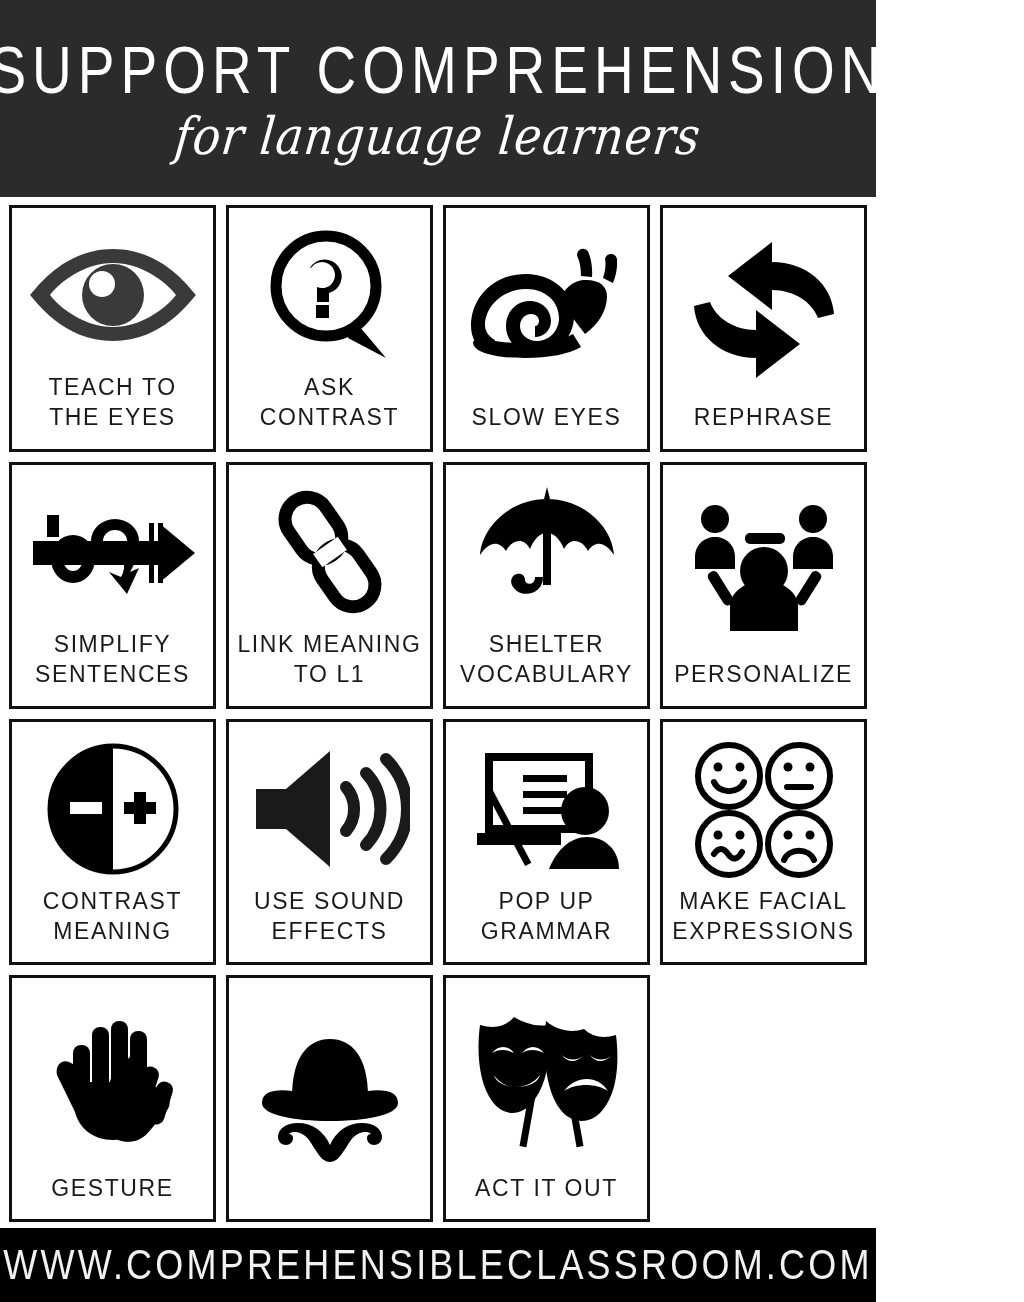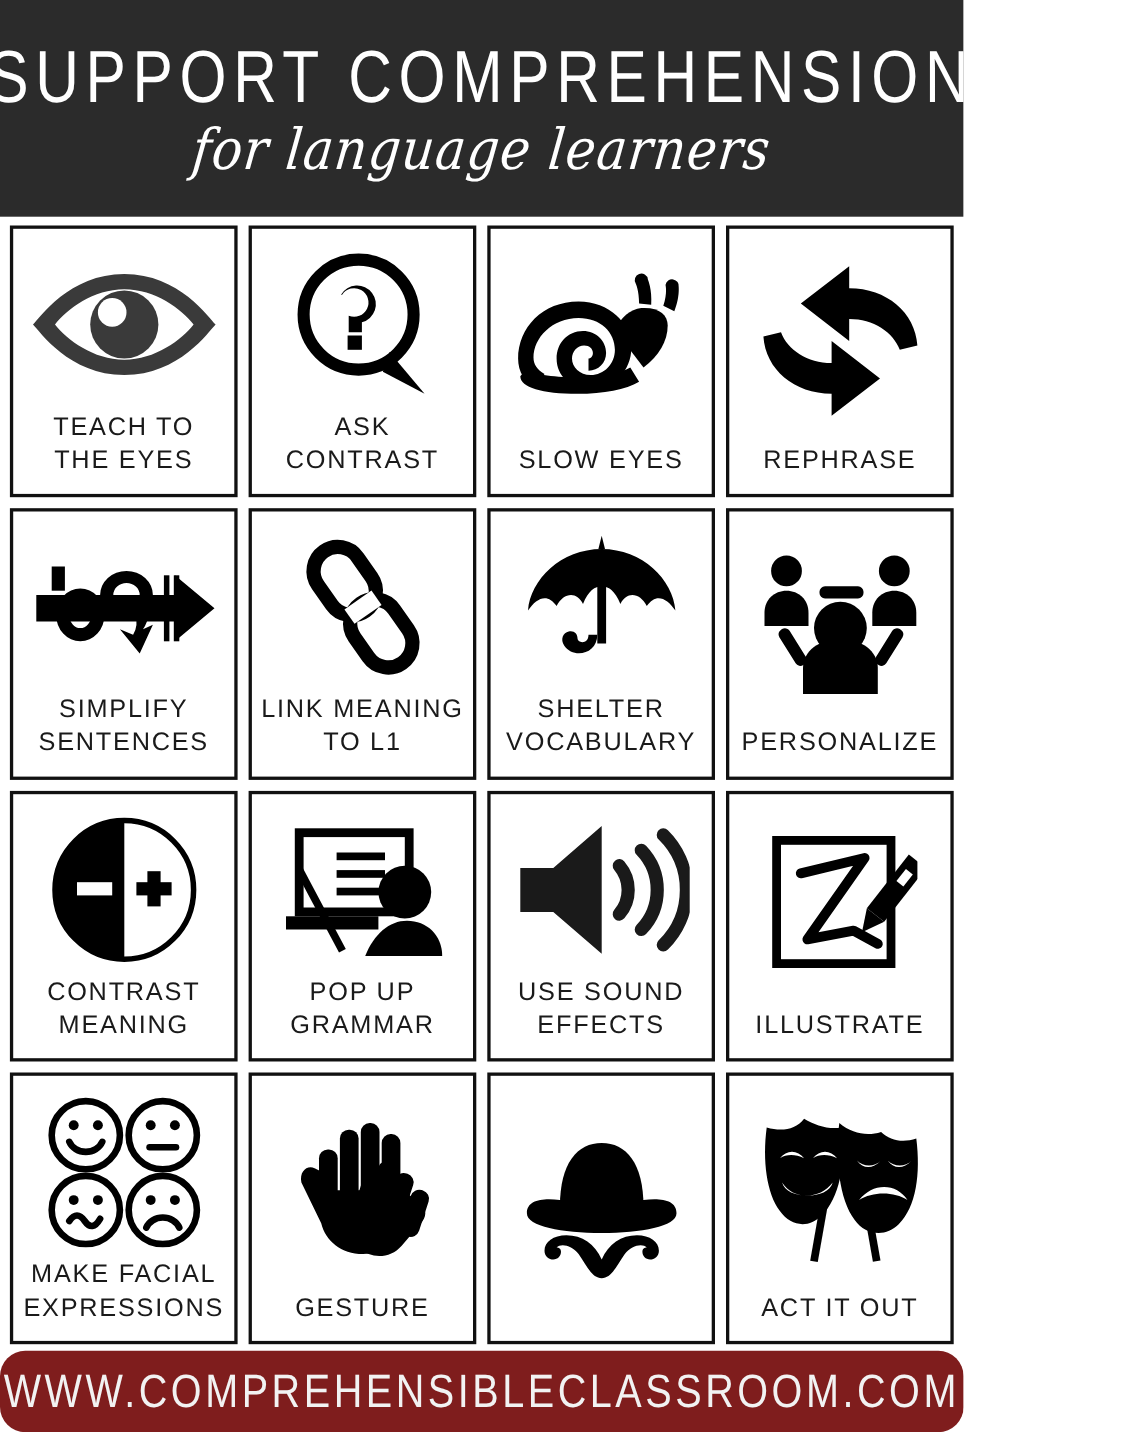--- a/index.html
+++ b/index.html
@@ -96,27 +96,26 @@
     font-size: 23px;
     font-weight: 300;
     letter-spacing: 1.6px;
     line-height: 1.32;
     padding-bottom: 10px;
     white-space: pre-line;
   }
 
   
   .footer {
-    background: #7f1d1d;
+    background: #000000;
     height: 74px;
     flex: 0 0 74px;
     display: flex;
     align-items: center;
     justify-content: center;
-    border-radius: 23px;
   }
   .footer-text {
     color: #f2f2f2;
     font-family: "Liberation Sans", sans-serif;
     font-size: 36px;
     font-weight: 300;
     letter-spacing: 3.2px;
     line-height: 1;
     white-space: nowrap;
     transform: scaleY(1.18);
@@ -259,62 +258,48 @@
           <rect x="78" y="60" width="32" height="12" fill="#000"></rect>
           <rect x="88" y="50" width="12" height="32" fill="#000"></rect>
         </svg>
       </div>
       <div class="card-label">CONTRAST
 MEANING</div>
     </div>
 
     <div class="card">
       <div class="card-icon">
+        <svg width="160" height="124" viewBox="0 0 160 124">
+          <path d="M6 42 h30 L80 4 v116 L36 82 H6 z" fill="#1a1a1a"></path>
+          <path d="M96 40 a34 34 0 0 1 0 44" fill="none" stroke="#1a1a1a" stroke-width="12" stroke-linecap="round"></path>
+          <path d="M116 26 a52 52 0 0 1 0 72" fill="none" stroke="#1a1a1a" stroke-width="12" stroke-linecap="round"></path>
+          <path d="M136 12 a70 70 0 0 1 0 100" fill="none" stroke="#1a1a1a" stroke-width="12" stroke-linecap="round"></path>
+        </svg>
+      </div>
+      <div class="card-label">USE SOUND
+EFFECTS</div>
+    </div>
+
+    <div class="card">
+      <div class="card-icon">
         <svg width="164" height="120" viewBox="0 0 164 120">
           <rect x="24" y="8" width="100" height="72" fill="none" stroke="#000" stroke-width="8"></rect>
           <rect x="58" y="26" width="44" height="7" fill="#000"></rect>
           <rect x="58" y="42" width="44" height="7" fill="#000"></rect>
           <rect x="58" y="58" width="44" height="7" fill="#000"></rect>
           <rect x="12" y="84" width="84" height="12" fill="#000"></rect>
           <rect x="40" y="36" width="7" height="84" fill="#000" transform="rotate(-28 44 78)"></rect>
           <circle cx="120" cy="62" r="24" fill="#000"></circle>
           <path d="M84 120 c8 -20 22 -32 38 -32 c18 0 32 13 32 32 z" fill="#000"></path>
         </svg>
       </div>
       <div class="card-label">POP UP
 GRAMMAR</div>
     </div>
 
-    <div class="card">
-      <div class="card-icon">
-        <svg width="160" height="124" viewBox="0 0 160 124">
-          <path d="M6 42 h30 L80 4 v116 L36 82 H6 z" fill="#1a1a1a"></path>
-          <path d="M96 40 a34 34 0 0 1 0 44" fill="none" stroke="#1a1a1a" stroke-width="12" stroke-linecap="round"></path>
-          <path d="M116 26 a52 52 0 0 1 0 72" fill="none" stroke="#1a1a1a" stroke-width="12" stroke-linecap="round"></path>
-          <path d="M136 12 a70 70 0 0 1 0 100" fill="none" stroke="#1a1a1a" stroke-width="12" stroke-linecap="round"></path>
-        </svg>
-      </div>
-      <div class="card-label">USE SOUND
-EFFECTS</div>
-    </div>
-
-    <div class="card">
-      <div class="card-icon">
-        <svg width="140" height="136" viewBox="0 0 140 136">
-          <rect x="12" y="8" width="104" height="112" fill="none" stroke="#000" stroke-width="8"></rect>
-          <path d="M34 38 L92 24 L40 98 L82 90 L104 102" fill="none" stroke="#000" stroke-width="9" stroke-linecap="round" stroke-linejoin="round"></path>
-          <g transform="rotate(38 110 72)">
-            <rect x="96" y="18" width="20" height="62" fill="#000"></rect>
-            <rect x="102" y="30" width="8" height="14" fill="#ffffff"></rect>
-            <path d="M96 80 l10 20 l10 -20 z" fill="#000"></path>
-          </g>
-        </svg>
-      </div>
-      <div class="card-label">ILLUSTRATE</div>
-    </div>
 
     <div class="card">
       <div class="card-icon">
         <svg width="142" height="138" viewBox="0 0 142 138">
 
           <circle cx="36" cy="36" r="31" fill="none" stroke="#000" stroke-width="6"></circle>
           <circle cx="25" cy="27" r="4.5" fill="#000"></circle>
           <circle cx="47" cy="27" r="4.5" fill="#000"></circle>
           <path d="M21 42 a16 14 0 0 0 30 0" fill="none" stroke="#000" stroke-width="6" stroke-linecap="round"></path>
 

